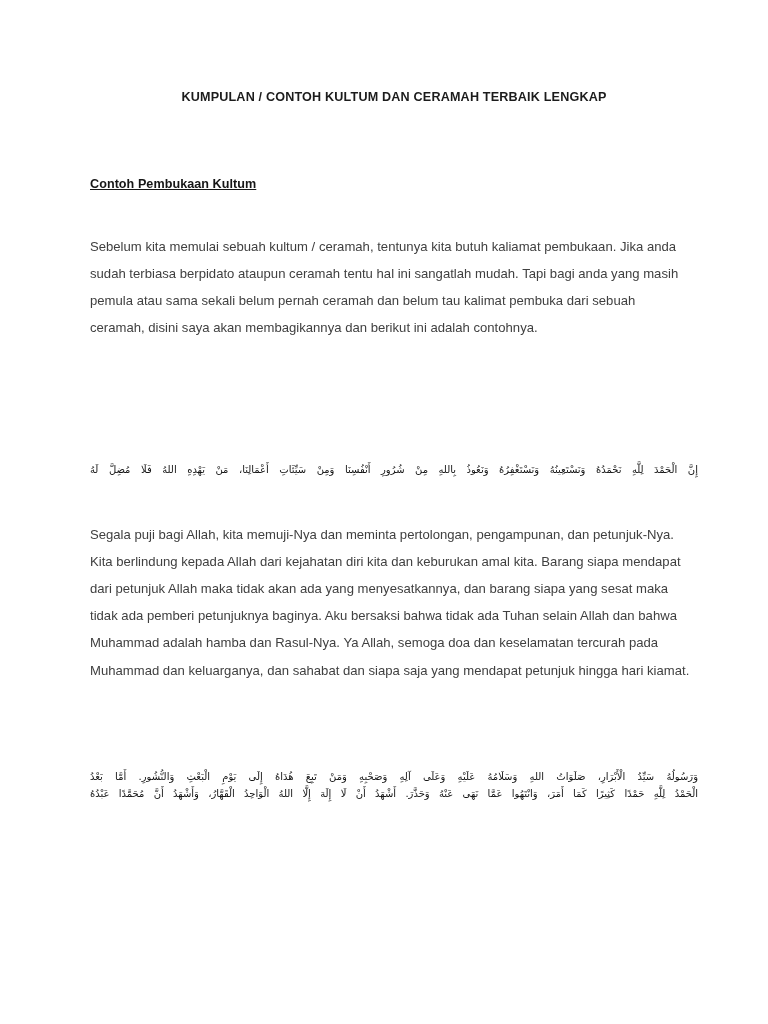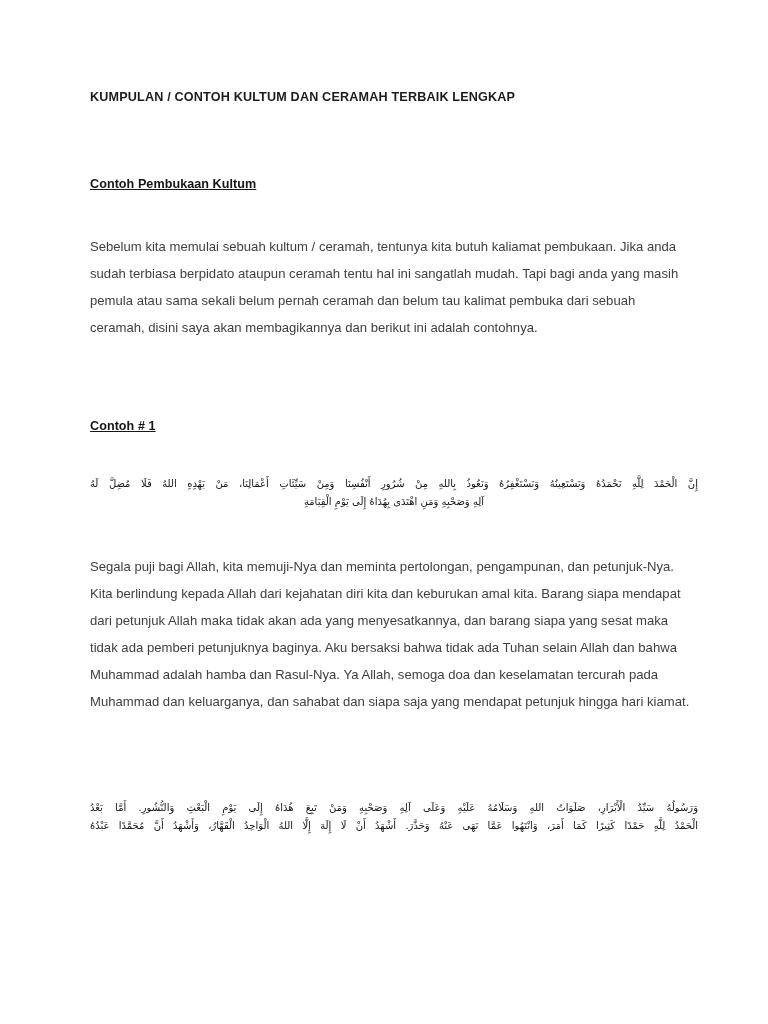--- a/index.html
+++ b/index.html
@@ -25,20 +25,21 @@
     padding: 88px 70px 40px 90px;
   }
 
   .doc-title {
     font-size: 12.6px;
     font-weight: 600;
     letter-spacing: 0.18px;
     line-height: 1.5;
     color: #1c1c1c;
     margin: 0;
+    text-align: center;
   }
 
   .spacer-lg { height: 70px; }
   .spacer-md { height: 42px; }
   .spacer-xl { height: 78px; }
 
   .section-heading {
     font-size: 12.6px;
     font-weight: 700;
     color: #161616;
@@ -85,27 +86,25 @@
   <div class="spacer-lg"></div>
 
   <h2 class="section-heading">Contoh Pembukaan Kultum</h2>
 
   <div class="spacer-md"></div>
 
   <p class="body-para">Sebelum kita memulai sebuah kultum / ceramah, tentunya kita butuh kaliamat pembukaan. Jika anda sudah terbiasa berpidato ataupun ceramah tentu hal ini sangatlah mudah. Tapi bagi anda yang masih pemula atau sama sekali belum pernah ceramah dan belum tau kalimat pembuka dari sebuah ceramah, disini saya akan membagikannya dan berikut ini adalah contohnya.</p>
 
   <div class="spacer-xl"></div>
 
-  <h2 class="section-heading">Contoh # 1</h2>
 
   <div class="spacer-md"></div>
 
   <div class="arabic-block">
     <span class="aline l1">إِنَّ الْحَمْدَ لِلَّهِ نَحْمَدُهُ وَنَسْتَعِينُهُ وَنَسْتَغْفِرُهُ وَنَعُوذُ بِاللهِ مِنْ شُرُورِ أَنْفُسِنَا وَمِنْ سَيِّئَاتِ أَعْمَالِنَا، مَنْ يَهْدِهِ اللهُ فَلَا مُضِلَّ لَهُ</span>
-    <span class="aline l3">آلِهِ وَصَحْبِهِ وَمَنِ اهْتَدَى بِهُدَاهُ إِلَى يَوْمِ الْقِيَامَةِ</span>
   </div>
 
   <div class="spacer-md"></div>
 
   <p class="body-para">Segala puji bagi Allah, kita memuji-Nya dan meminta pertolongan, pengampunan, dan petunjuk-Nya. Kita berlindung kepada Allah dari kejahatan diri kita dan keburukan amal kita. Barang siapa mendapat dari petunjuk Allah maka tidak akan ada yang menyesatkannya, dan barang siapa yang sesat maka tidak ada pemberi petunjuknya baginya. Aku bersaksi bahwa tidak ada Tuhan selain Allah dan bahwa Muhammad adalah hamba dan Rasul-Nya. Ya Allah, semoga doa dan keselamatan tercurah pada Muhammad dan keluarganya, dan sahabat dan siapa saja yang mendapat petunjuk hingga hari kiamat.</p>
 
   <div class="spacer-md"></div>
 
 
   <div class="spacer-md"></div>

